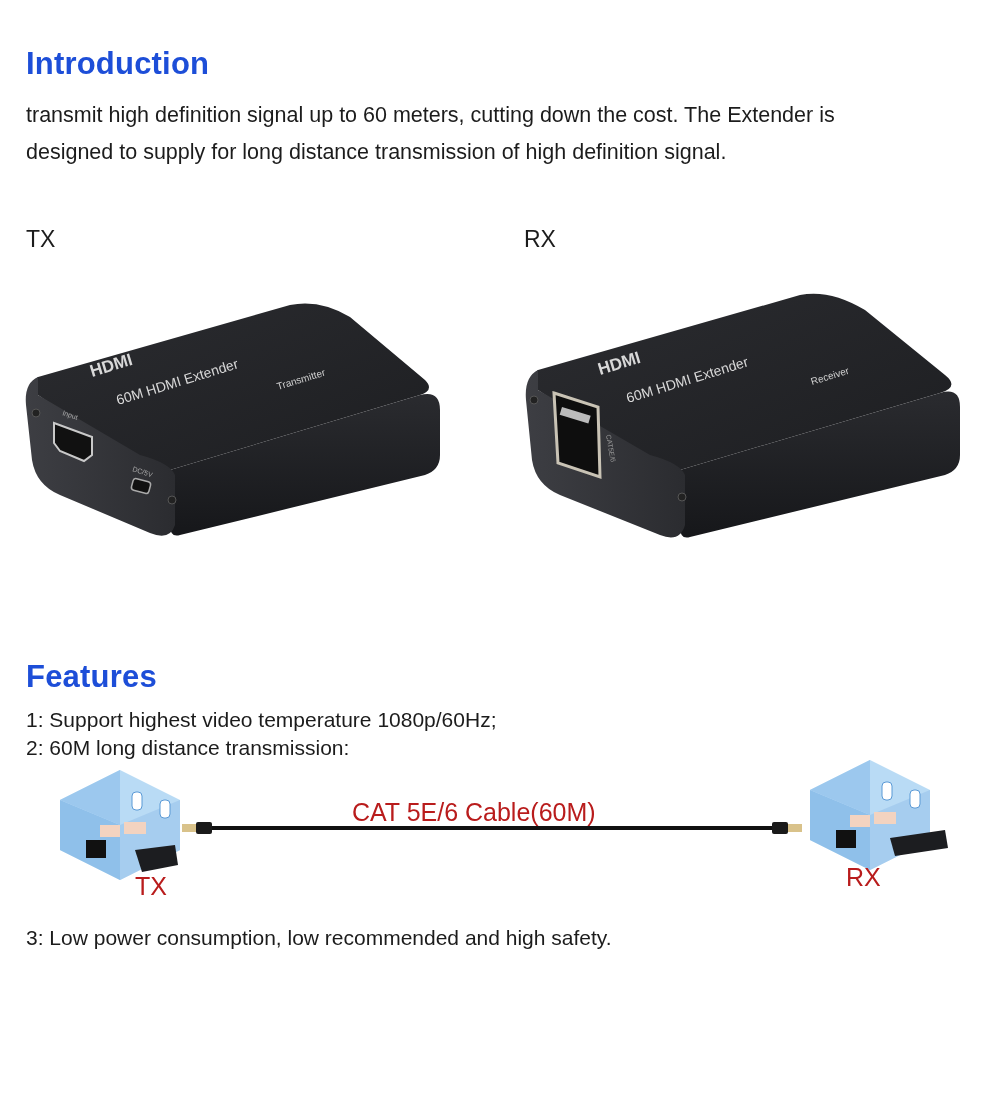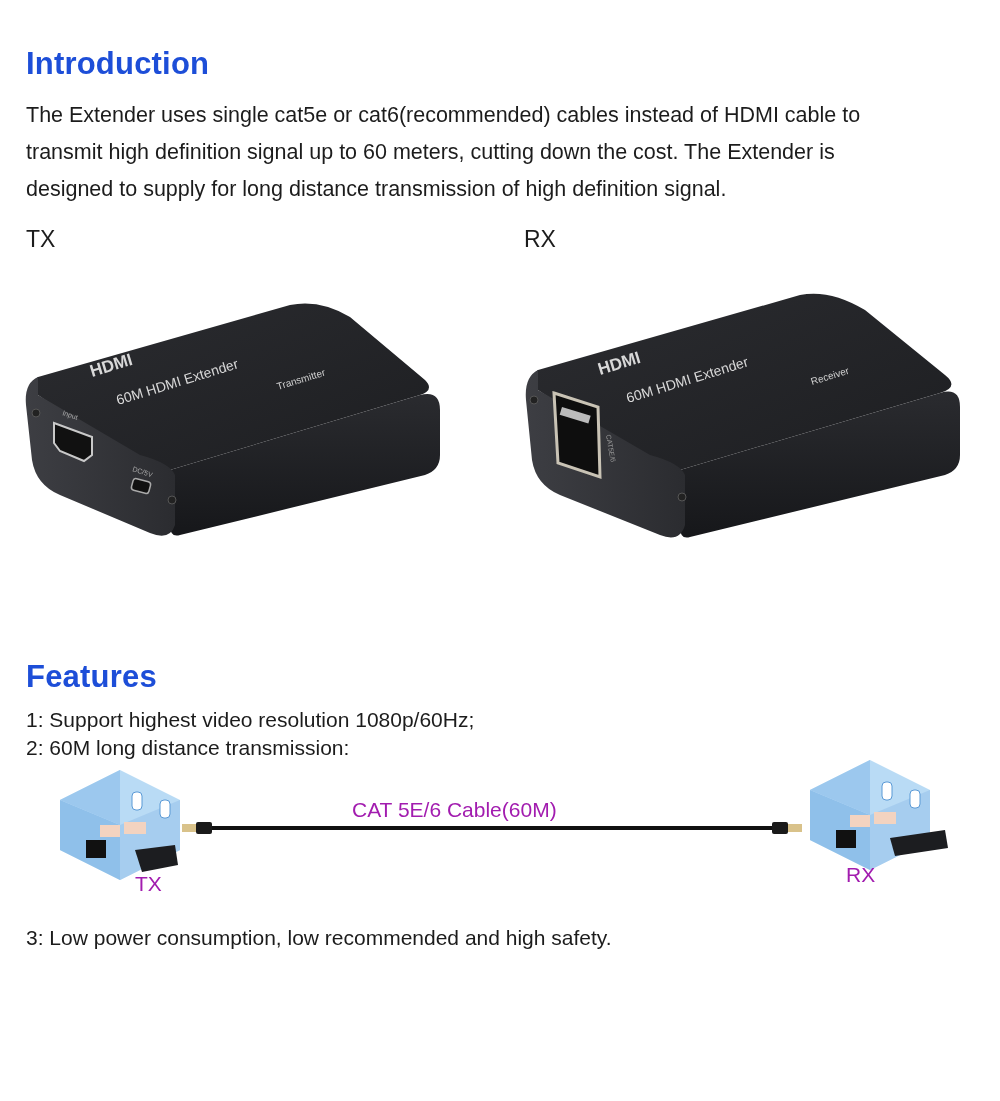--- a/index.html
+++ b/index.html
@@ -3,29 +3,28 @@
 <meta charset="utf-8">
 <style>
   html, body { margin: 0; padding: 0; background: #ffffff; }
   body { width: 1000px; height: 1101px; position: relative; overflow: hidden;
          font-family: "Liberation Sans", "DejaVu Sans", sans-serif; color: #1a1a1a; }
   .abs { position: absolute; }
   .h1 { font-size: 31px; font-weight: bold; letter-spacing: 0.2px; color: #1d4ed8; }
   .body-text { font-size: 21.5px; line-height: 37px; color: #1c1c1c; }
   .label { font-size: 23px; color: #1c1c1c; }
   .feat { font-size: 21px; line-height: 28px; color: #1c1c1c; }
-  .diag-text { font-size: 21px; color: #a21caf; }
+  .diag-text { font-size: 25px; color: #b91c1c; }
   svg { display: block; }
 </style>
 </head>
 <body>
 
 <div class="abs h1" style="left:26px; top:46px;">Introduction</div>
 <div class="abs body-text" style="left:26px; top:97px; width:960px;">
-  <div>The Extender uses single cat5e or cat6(recommended) cables instead of HDMI cable to</div>
   <div>transmit high definition signal up to 60 meters, cutting down the cost. The Extender is</div>
   <div>designed to supply for long distance transmission of high definition signal.</div>
 </div>
 
 <div class="abs label" style="left:26px; top:226px;">TX</div>
 <div class="abs label" style="left:524px; top:226px;">RX</div>
 
 <div class="abs" style="left:20px; top:295px; width:430px; height:250px;">
   <svg width="430" height="250" viewBox="0 0 430 250">
     <defs>
@@ -89,21 +88,21 @@
     <circle cx="14" cy="115" r="4" fill="#222" stroke="#555"></circle>
     <circle cx="162" cy="212" r="4" fill="#222" stroke="#555"></circle>
     <text x="80" y="90" fill="#d8d8d8" font-family="Liberation Sans, sans-serif" font-weight="bold" font-size="17" transform="rotate(-17 80 90)">HDMI</text>
     <text x="108" y="118" fill="#d8d8d8" font-family="Liberation Sans, sans-serif" font-size="14" transform="rotate(-17 108 118)">60M HDMI Extender</text>
     <text x="292" y="100" fill="#cfcfcf" font-family="Liberation Sans, sans-serif" font-size="10" transform="rotate(-17 292 100)">Receiver</text>
     <text x="86" y="150" fill="#999" font-family="Liberation Sans, sans-serif" font-size="7" transform="rotate(80 86 150)">CAT5E/6</text>
   </svg>
 </div>
 
 <div class="abs h1" style="left:26px; top:659px;text-align:center;">Features</div>
-<div class="abs feat" style="left:26px; top:706px;">1: Support highest video resolution 1080p/60Hz;</div>
+<div class="abs feat" style="left:26px; top:706px;">1: Support highest video temperature 1080p/60Hz;</div>
 <div class="abs feat" style="left:26px; top:734px;">2: 60M long distance transmission:</div>
 
 <div class="abs" style="left:40px; top:760px; width:930px; height:150px;">
 
   <svg class="abs" style="left:10px; top:10px;" width="150" height="120" viewBox="0 0 150 120">
     <path d="M10,30 L70,0 L130,30 L130,80 L70,110 L10,80 Z" fill="#b9dbf5"></path>
     <path d="M10,30 L70,55 L70,110 L10,80 Z" fill="#8fc0ea"></path>
     <path d="M70,55 L130,30 L130,80 L70,110 Z" fill="#a6cdef"></path>
     <path d="M10,30 L70,0 L70,55 Z" fill="#9cc8ee"></path>
     <rect x="82" y="22" width="10" height="18" rx="4" fill="#fff" stroke="#5a9ad6"></rect>

